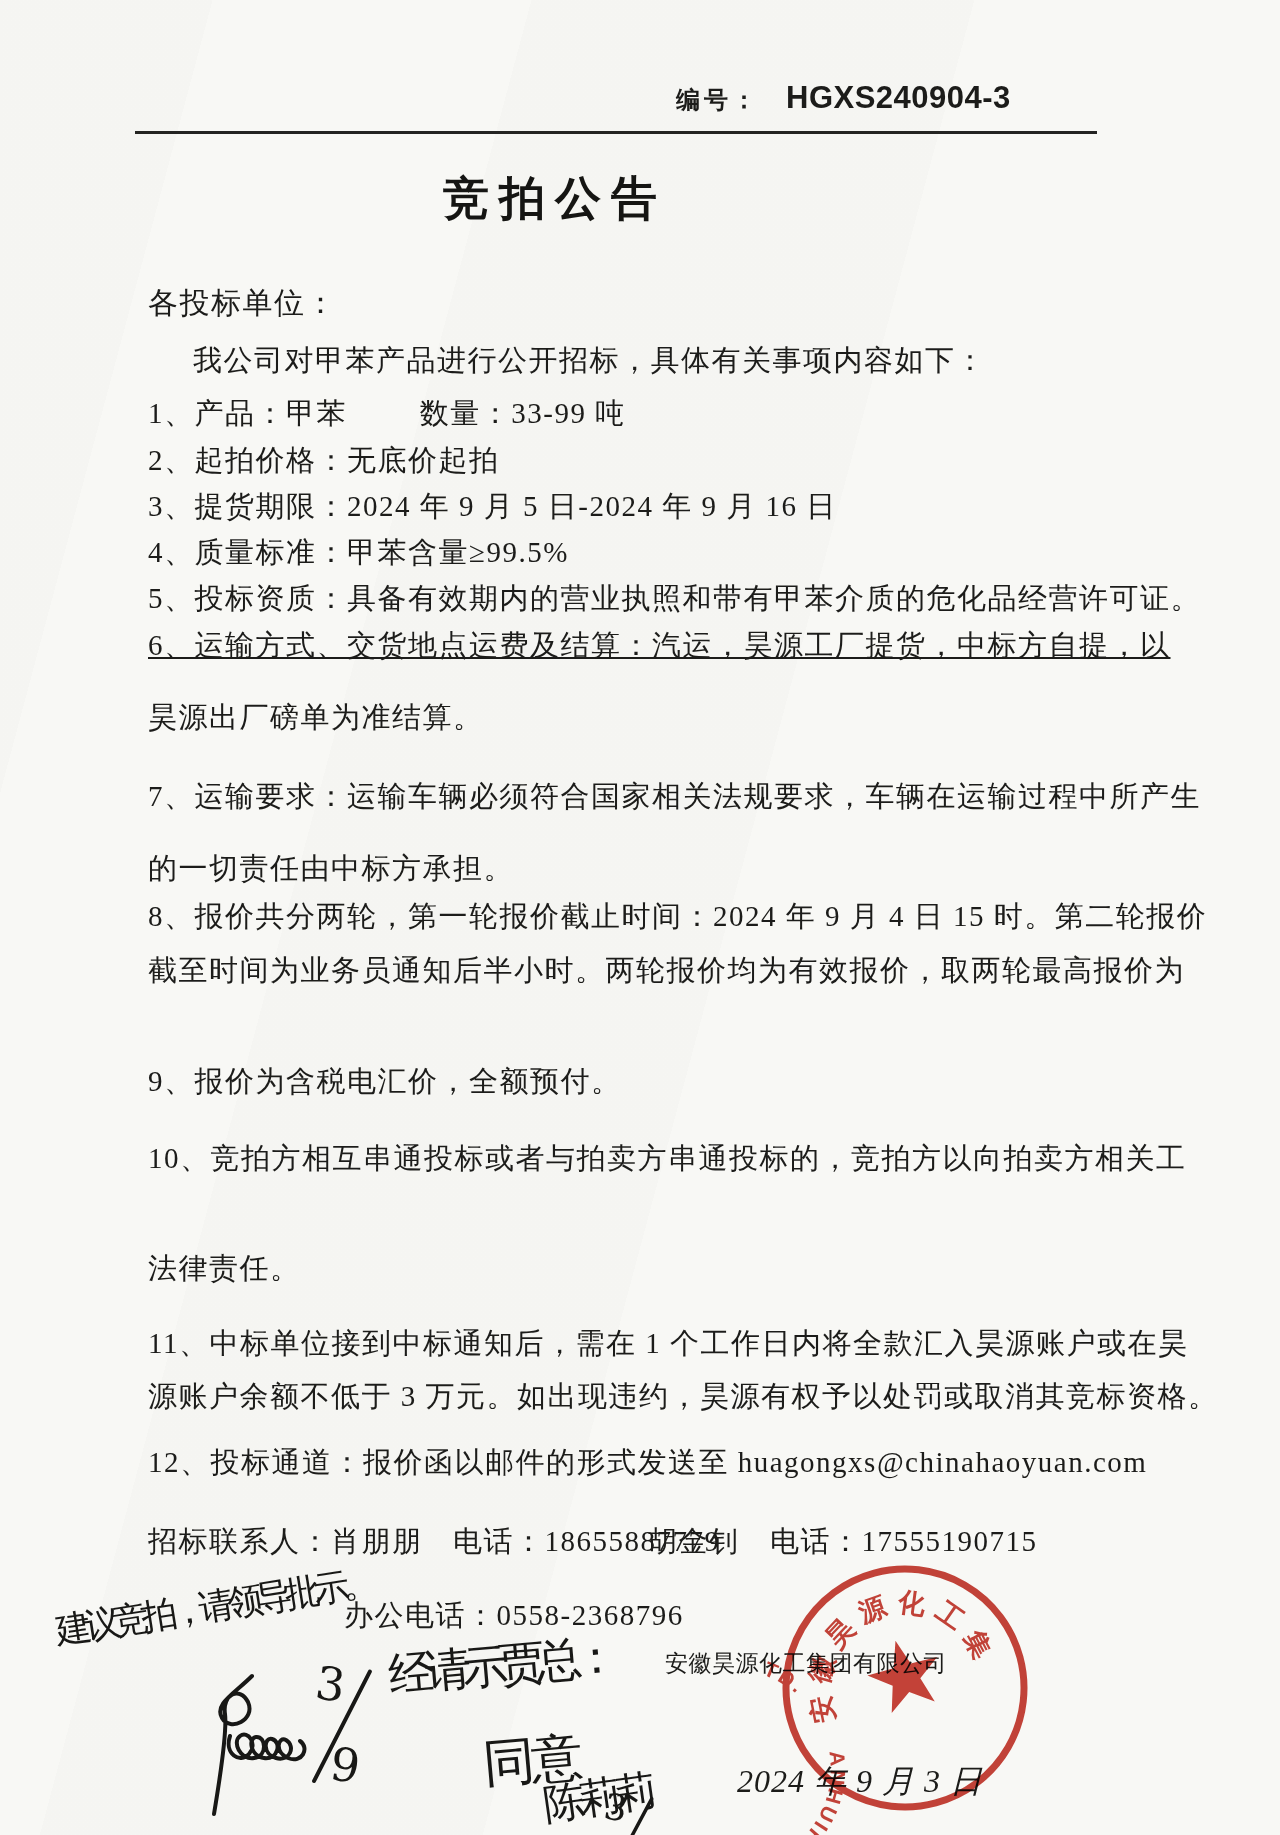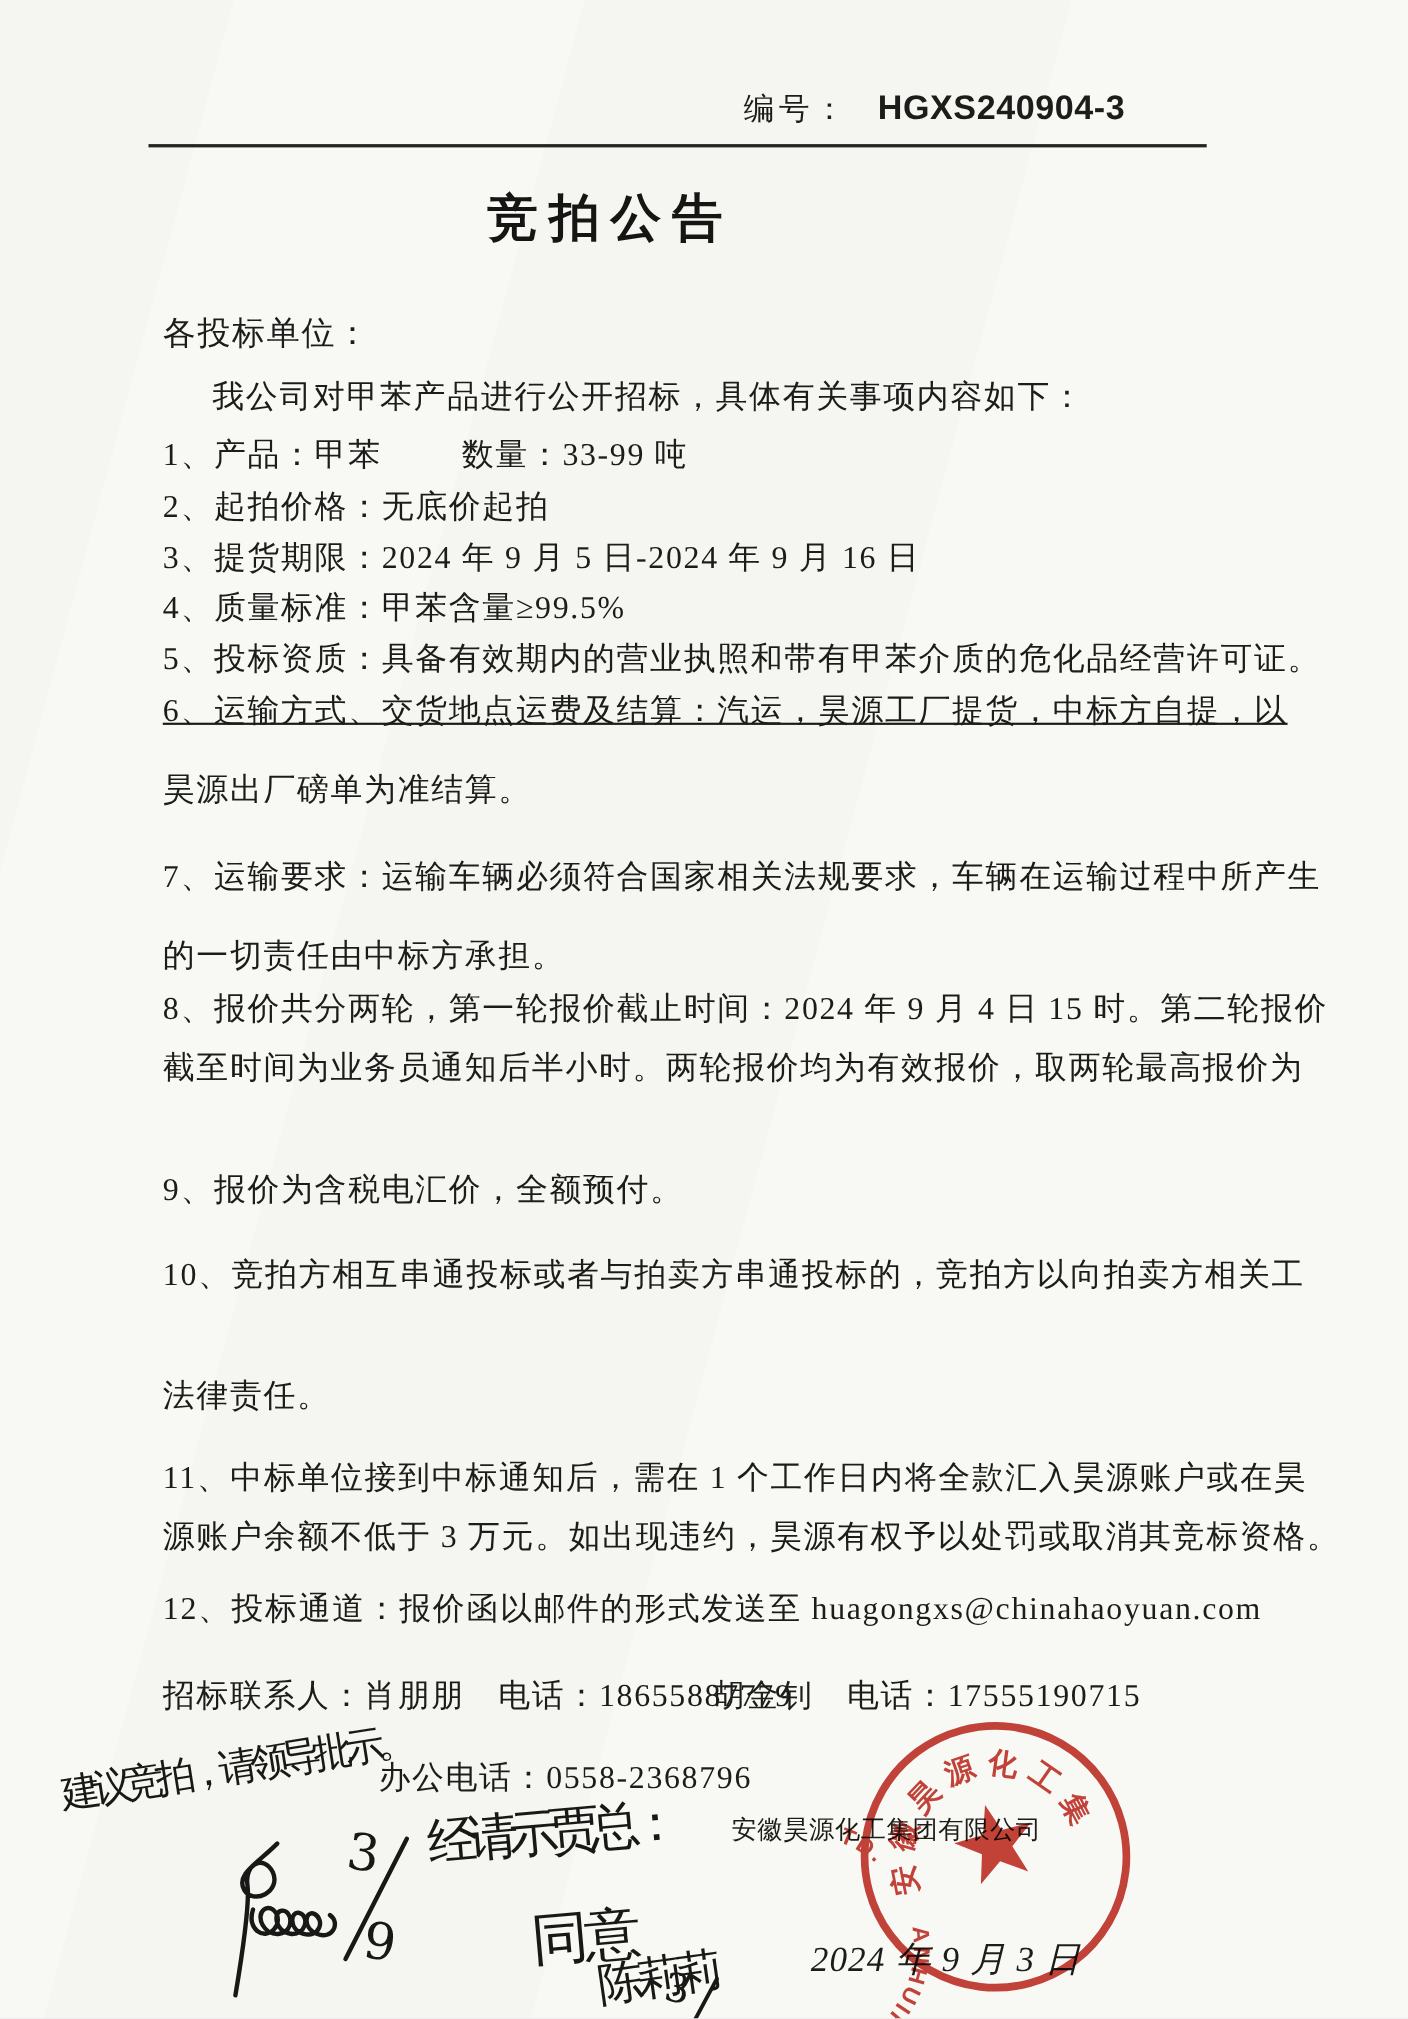--- a/index.html
+++ b/index.html
@@ -20,21 +20,21 @@
     letter-spacing:1.5px;
     white-space:nowrap;
     color:#1c1c1a;
   }
   .docnum-row{
     position:absolute;top:80px;left:676px;
     display:flex;align-items:baseline;
     white-space:nowrap;
   }
   .docnum-label{
-    font-size:28px;font-weight:normal;letter-spacing:4px;
+    font-size:24px;font-weight:bold;letter-spacing:4px;
     font-family:"Liberation Serif","DejaVu Serif",serif;
   }
   .docnum-value{
     margin-left:26px;
     font-size:31px;font-weight:bold;letter-spacing:0.5px;
     font-family:"Liberation Sans","DejaVu Sans",sans-serif;
   }
   .header-rule{
     position:absolute;left:135px;top:131px;
     width:962px;height:3px;background:#242422;

